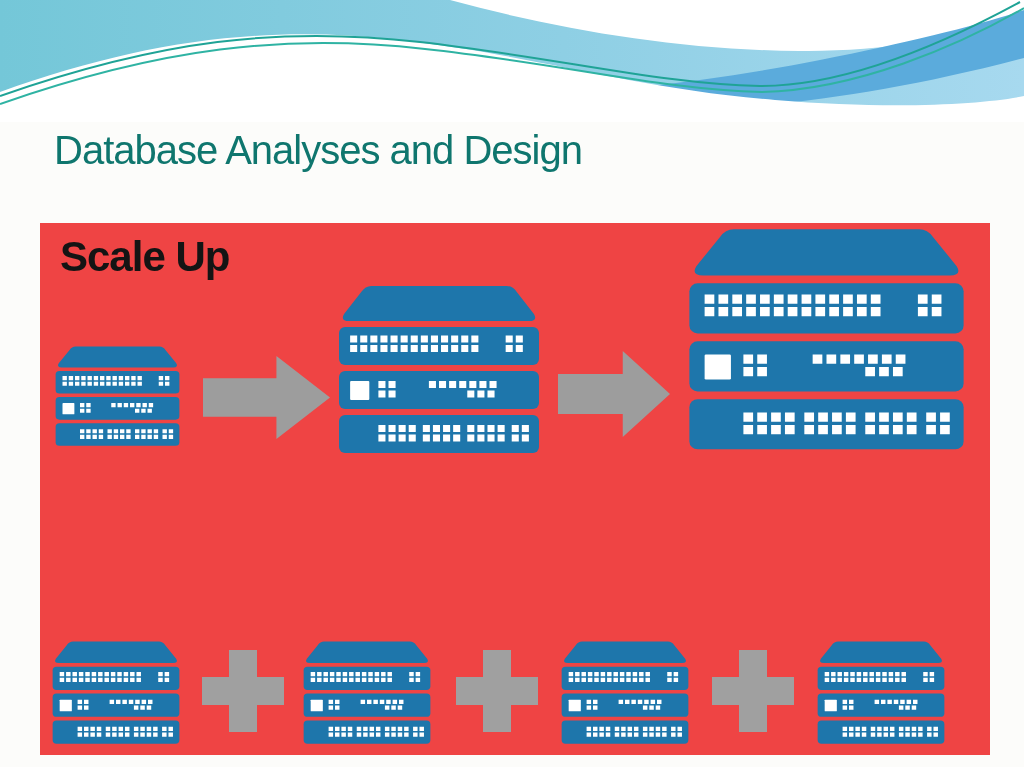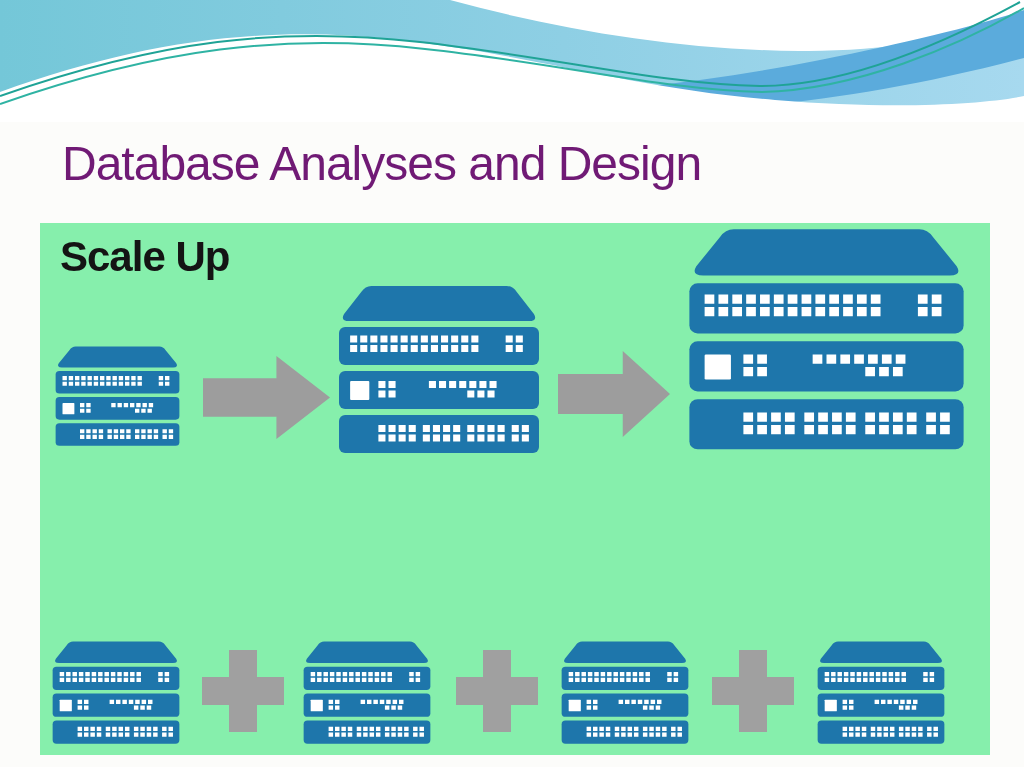--- a/index.html
+++ b/index.html
@@ -4,27 +4,27 @@
 <style>
   html,body{margin:0;padding:0;}
   body{
     width:1024px;height:767px;overflow:hidden;position:relative;
     background:#fafaf7;
     font-family:"Liberation Sans",sans-serif;
   }
   .slide{position:absolute;inset:0;background:#fcfcfa;}
   .header-wave{position:absolute;top:0;left:0;width:1024px;height:122px;display:block;}
   .page-title{
-    position:absolute;left:54px;top:128px;margin:8px;
-    font-size:48px;font-weight:400;letter-spacing:-1px;
-    color:#701a75;white-space:nowrap;
+    position:absolute;left:54px;top:128px;margin:0;
+    font-size:40px;font-weight:400;letter-spacing:-1px;
+    color:#0f766e;white-space:nowrap;
   }
   .diagram-panel{
     position:absolute;left:40px;top:223px;width:950px;height:532px;
-    background:#86efac;
+    background:#ef4444;
   }
   .section-label{
     position:absolute;left:20px;
     font-size:42px;font-weight:700;color:#141414;letter-spacing:-1px;
     white-space:nowrap;
   }
   .label-scale-up{top:10px;}
   .label-scale-out{top:315px;}
   .icon{position:absolute;display:block;}
   

